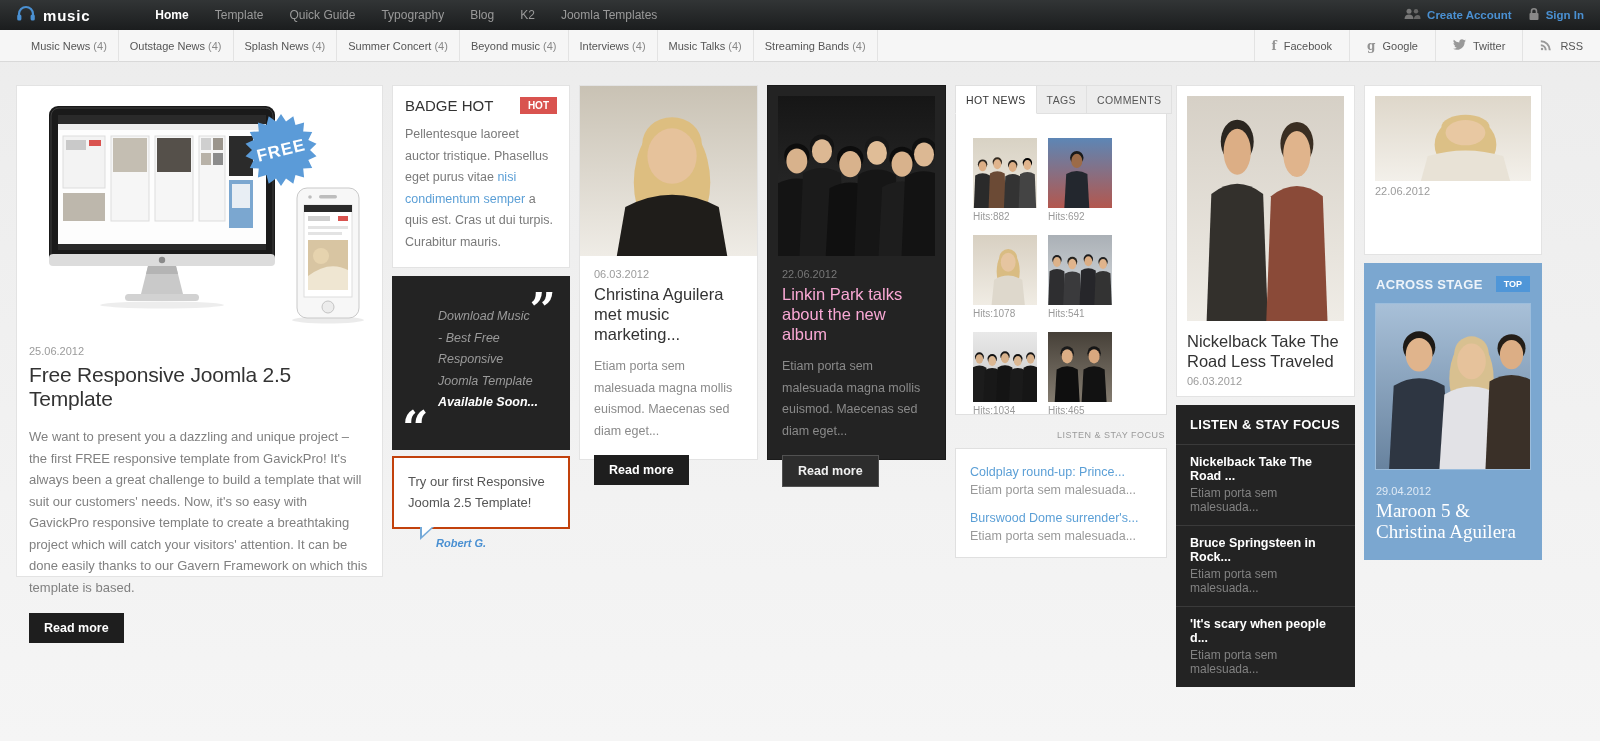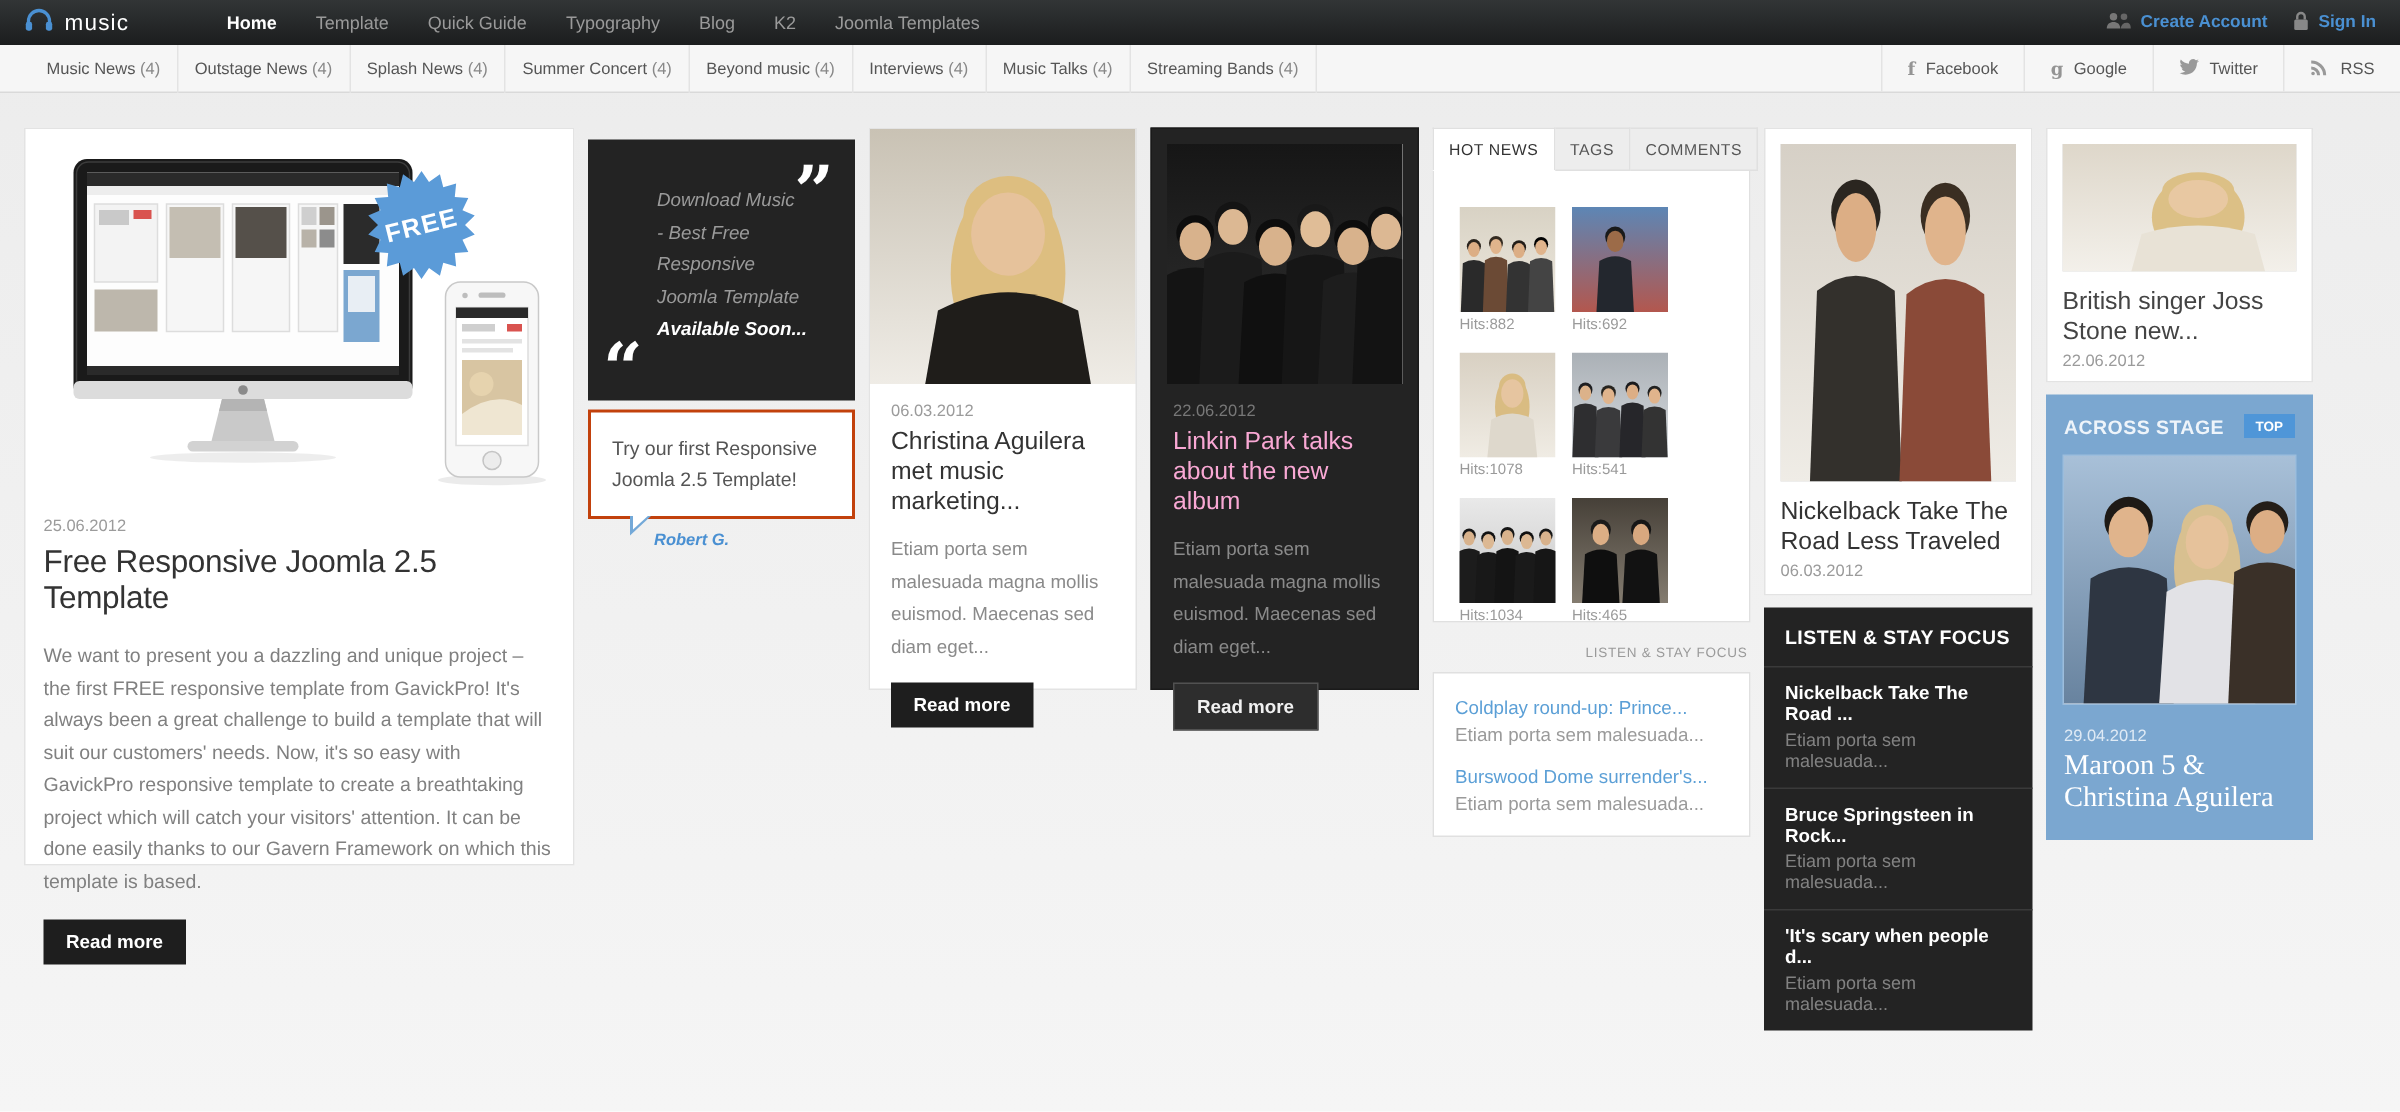--- a/index.html
+++ b/index.html
@@ -5,21 +5,21 @@
   * { margin:0; padding:0; box-sizing:border-box; }
   html,body { width:1600px; height:741px; overflow:hidden; }
   body {
     font-family:"Liberation Sans", sans-serif;
     background:linear-gradient(#ececec, #f5f5f5);
     color:#333;
   }
   
   .topnav{height:30px;background:linear-gradient(#323536,#1b1d1e);display:flex;align-items:center;padding:0 16px;}
   .brand{display:flex;align-items:center;gap:7px;cursor:pointer;}
-  .brand-text{color:#fff;font-size:15px;font-weight:400;letter-spacing:.8px;text-align:center;}
+  .brand-text{color:#fff;font-size:15px;font-weight:700;letter-spacing:.8px;text-align:center;}
   .mainmenu{display:flex;margin-left:52px;}
   .mainmenu .mi{font-size:12px;color:#9a9a9a;padding:0 13px;line-height:30px;cursor:pointer;}
   .mainmenu .mi.active{color:#fff;font-weight:700;}
   .topnav-right{margin-left:auto;display:flex;align-items:center;gap:16px;}
   .acct{display:flex;align-items:center;gap:6px;color:#4a90d2;font-size:11.5px;font-weight:700;cursor:pointer;}
   
   .subnav{height:32px;background:#f6f6f6;border-bottom:1px solid #d9d9d9;display:flex;align-items:center;padding-left:20px;}
   .cat{font-size:11px;color:#555;padding:0 11px;line-height:32px;border-right:1px solid #e3e3e3;cursor:pointer;white-space:nowrap;}
   .cat .cnt{color:#888;}
   .subnav-right{margin-left:auto;display:flex;height:100%;}
@@ -250,20 +250,29 @@
           </svg>
         </div>
         <div class="date">25.06.2012</div>
         <div class="feature-title">Free Responsive Joomla 2.5 Template</div>
         <div class="feature-body">We want to present you a dazzling and unique project – the first FREE responsive template from GavickPro! It's always been a great challenge to build a template that will suit our customers' needs. Now, it's so easy with GavickPro responsive template to create a breathtaking project which will catch your visitors' attention. It can be done easily thanks to our Gavern Framework on which this template is based.</div>
         <span class="readmore">Read more</span>
       </div>
     </div>
 
     <div class="c2">
+      <div class="card">
+        <div class="panel-head">
+          <span class="panel-title">BADGE HOT</span>
+          <span class="hotbadge">HOT</span>
+        </div>
+        <div class="panel-body">
+          <span>Pellentesque laoreet auctor tristique. Phasellus eget purus vitae </span><span class="tlink">nisi condimentum semper</span><span> a quis est. Cras ut dui turpis. Curabitur mauris.</span>
+        </div>
+      </div>
       <div class="quote-dark">
         <span class="qmark q-close">”</span>
         <span class="qmark q-open">“</span>
         <div>Download Music</div>
         <div>- Best Free</div>
         <div>Responsive</div>
         <div>Joomla Template</div>
         <div class="hl">Available Soon...</div>
       </div>
       <div class="quote-light-wrap">
@@ -539,21 +548,20 @@
                   <stop offset="1" stop-color="#f3f0ea"></stop>
                 </linearGradient>
               </defs>
               <rect width="100" height="100" fill="url(#pg9)"></rect>
               <ellipse cx="58" cy="57.400000000000006" rx="19.8" ry="33" fill="#dcc086"></ellipse>
               <path d="M29.4 100 L33.8 70.6 Q58 57.400000000000006 82.2 70.6 L86.6 100 Z" fill="#e8e2d6"></path>
               <ellipse cx="58" cy="36.5" rx="15.400000000000002" ry="14.3" fill="#dcc086"></ellipse>
               <ellipse cx="58" cy="43.1" rx="12.76" ry="14.96" fill="#e8c8a2"></ellipse>
             </svg>
           </div>
-        <div class="art-title">British singer Joss Stone new...</div>
         <div class="date">22.06.2012</div>
       </div>
       <div class="across">
         <div class="across-head">
           <span class="across-title">ACROSS STAGE</span>
           <span class="topbadge">TOP</span>
         </div>
         <div class="photo">
             <svg width="100%" height="100%" viewBox="0 0 100 100" preserveAspectRatio="none">
               <defs>

